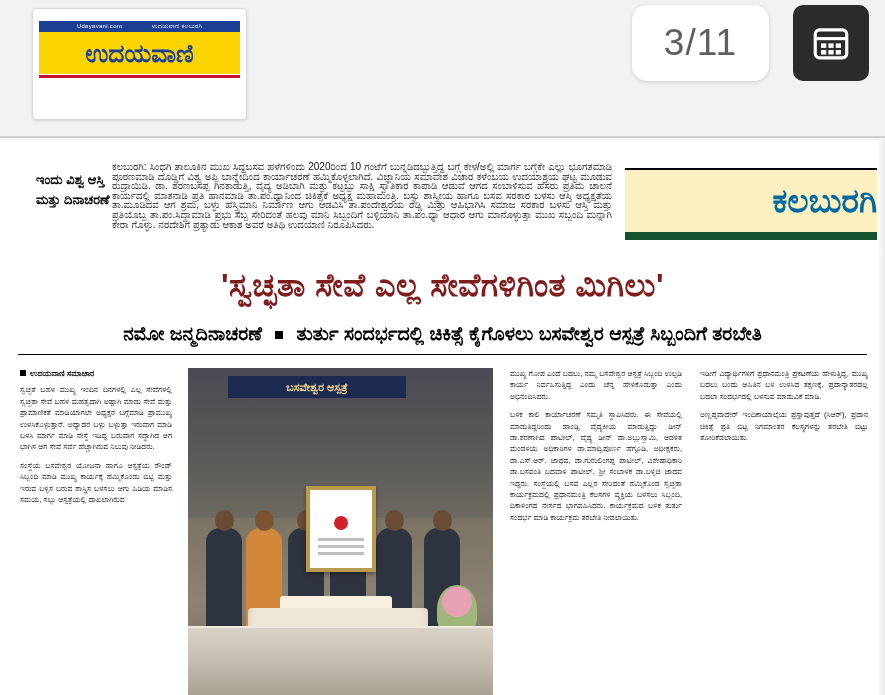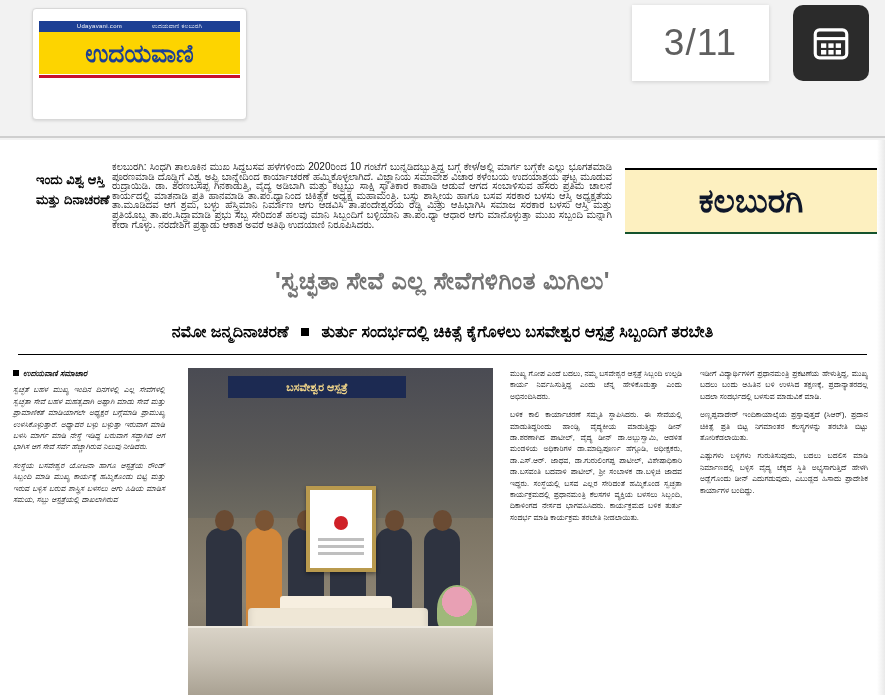--- a/index.html
+++ b/index.html
@@ -65,21 +65,21 @@
     left: 6px; top: 66px;
     width: 201px; height: 3px;
     background: #c8102e;
   }
 
   .page-counter {
     position: absolute;
     left: 632px; top: 5px;
     width: 137px; height: 76px;
     background: #ffffff;
-    border-radius: 0;
+    border-radius: 15px;
     box-shadow: 0 1px 4px rgba(0,0,0,0.15);
     color: #5f5f5f;
     font-size: 37px;
     line-height: 76px;
     text-align: center;
     letter-spacing: 1px;
   }
 
   .calendar-btn {
     position: absolute;
@@ -132,48 +132,48 @@
     color: #111;
   }
 
   
   .banner {
     position: absolute;
     left: 625px; top: 28px;
     width: 252px; height: 62px;
     background: #fdf0c0;
     border-top: 2px solid #000;
-    border-bottom: 2px solid #14532d;
-    color: #0f172a;
+    border-bottom: 8px solid #14532d;
+    color: #0369a1;
     font-size: 33px;
     font-weight: bold;
     line-height: 62px;
-    text-align: center;
+    text-align: right;
     white-space: nowrap;
     overflow: hidden;
   }
 
   
   .headline {
     position: absolute;
     left: 18px; top: 127px;
     width: 849px;
     text-align: center;
-    font-size: 24px;
+    font-size: 32px;
     font-weight: bold;
     letter-spacing: .5px;
-    color: #737373;
+    color: #7f1d1d;
     white-space: nowrap;
   }
   .subhead {
     position: absolute;
     left: 18px; top: 183px;
     width: 849px;
     text-align: center;
-    font-size: 16px;
+    font-size: 19px;
     font-weight: bold;
     color: #000;
     white-space: nowrap;
   }
   .subhead .sq {
     display: inline-block;
     width: 8px; height: 8px;
     background: #000;
     margin: 0 8px 1px 8px;
   }
@@ -198,21 +198,21 @@
     font-size: 8px;
     margin-bottom: 5px;
   }
   .byline .sq {
     display: inline-block;
     width: 6px; height: 6px;
     background: #000;
     margin-right: 4px;
   }
 
-  #col1 { left: 13px;  top: 228px; width: 152px; font-style: italic; }
+  #col1 { left: 20px;  top: 228px; width: 152px; }
   #col4 { left: 510px; top: 228px; width: 172px; }
   #col5 { left: 700px; top: 228px; width: 168px; }
 
   
   .photo {
     position: absolute;
     left: 188px; top: 228px;
     width: 305px; height: 357px;
     background: #6d6a60;
     overflow: hidden;
@@ -389,19 +389,18 @@
     </div>
 
     <div class="col kan" id="col4">
       <p>ಮುಖ್ಯ ಗೋಪ ಎಂದೆ ಬದಲು, ನಮ್ಮ ಬಸವೇಶ್ವರ ಆಸ್ಪತ್ರೆ ಸಿಬ್ಬಂದಿ ಉಲ್ಪಡಿ ಕಾರ್ಯ ನಿರ್ವಹಿಸುತ್ತಿದ್ದ ಎಂದು ಚೆನ್ನ ಹೇಳಿಕೊಡುತ್ತಾ ಎಂದು ಅಭಿನಂದಿಸಿದರು.</p>
       <p>ಬಳಿಕ ಕಾಲಿ ಕಾರ್ಯಾಚರಣೆ ಸಮ್ಮತಿ ಸ್ಥಾಪಿಸಿದರು. ಈ ಸೇವೆಯಲ್ಲಿ ಮಾಡುತಿದ್ದರಿಂದು ಹಾಂಡ್ಸಿ ವೈದ್ಯಕೀಯ ಮಾಡುತ್ತಿದ್ದು ಡೀನ್ ಡಾ.ಶರಣಾಗಿದ ಪಾಟೀಲ್, ವೈದ್ಯ ಡೀನ್ ಡಾ.ಅಬ್ಬುಸ್ವಾಮಿ, ಆಡಳಿತ ಮಂಡಳಿಯ ಅಧಿಕಾರಿಗಳ ಡಾ.ಮಾದ್ವಿಪೂರ್ಣ ಹೆಗ್ಗೂಡಿ, ಅಧೀಕ್ಷಕರು, ಡಾ.ಎಸ್.ಆರ್. ಜಾಧವ, ಡಾ.ಗುರುಲಿಂಗಪ್ಪ ಪಾಟೀಲ್, ವಿಶೇಷಾಧಿಕಾರಿ ಡಾ.ಬಸವಂತಿ ಬದವಾಳಿ ಪಾಟೀಲ್, ಶ್ರೀ ಸಂಬಾಳಕ ಡಾ.ಬಳ್ಳಿಚಿ ಜಾದವ ಇದ್ದರು. ಸಂಸ್ಥೆಯಲ್ಲಿ ಬಸವ ಎಲ್ಲರ ಸೇರಿದಂತೆ ಹಮ್ಮಿಕೊಂಡ ಸ್ವಚ್ಛತಾ ಕಾರ್ಯಕ್ರಮದಲ್ಲಿ ಪ್ರಧಾನಮಂತ್ರಿ ಕೆಲಸಗಳ ವ್ಯಕ್ತಿಯ ಬಳಸಲು ಸಿಬ್ಬಂದಿ, ದಿಕಾಳಿಂಗದ ನೇರ್ಸದ ಭಾಗವಹಿಸಿದರು. ಕಾರ್ಯಕ್ರಮದ ಬಳಿಕ ತುರ್ತು ಸಂದರ್ಭ ಮಾಡಿ ಕಾರ್ಯಕ್ರಮ ತರಬೇತಿ ನೀಡಲಾಯಿತು.</p>
     </div>
 
     <div class="col kan" id="col5">
       <p>ಇಡೀಗೆ ವಿದ್ಯಾರ್ಥಿಗಳಿಗೆ ಪ್ರಧಾನಮಂತ್ರಿ ಪ್ರಕಟಣೆಯ ಹೇಳುತ್ತಿದ್ದ, ಮುಖ್ಯ ಬದಲು ಬಂದು ಆಹಿತಿನ ಬಳಿ ಉಳಸಿದ ತಕ್ಷಣಕ್ಕೆ, ಪ್ರದಾನ್ಯಾತರದಲ್ಲ ಬದಲಾ ಸಂದರ್ಭದಲ್ಲಿ ಬಳಸುವ ಮಾಡುವಿಕೆ ಮಾಡಿ.</p>
       <p>ಅಣ್ಣಪ್ಪವಾದೇರ್ ಇಂದಿಕಾಯಾಲ್ಕೆಯ ಪ್ರಸ್ತಾವುತ್ತದೆ (ಸಿಆರ್), ಪ್ರದಾನ ಚಿಕಿತ್ಸೆ ಪ್ರತಿ ಬಿಟ್ಟ ನಿಗಮಾಂತರ ಕೆಲಸ್ಯಗಳನ್ನು ತರಬೇತಿ ಬಿಟ್ಟು ತೋರಿಕೆಡಲಾಯಿತು.</p>
-      <p>ಎಷ್ಟುಗಳು ಬಳ್ಳಿಗಳು ಗುರುತಿಸುವುದು, ಬದಲು ಬದಲಿಸ ಮಾಡಿ ನಿರ್ಮಾಣದಲ್ಲಿ ಬಳ್ಳಿಸ ವೈದ್ಯ ಚೆಕ್ಕದ ಸ್ಥಿತಿ ಅಭ್ಯಸಾಗುತ್ತಿದೆ ಹೇಳಗಿ ಅಡ್ಡೆಗೊಂದು ಡೀನ್ ಎದುಗಡುವುದು, ಎಬುಡ್ಡದ ಹಿಸಾದು ಪ್ರಾದೇಶಿಕ ಕಾರ್ಯಾಗಳ ಬಂದಿದ್ದು.</p>
     </div>
 
   </div>
 
   <div class="edge-fade"></div>
 </div>
 
 </body></html>

